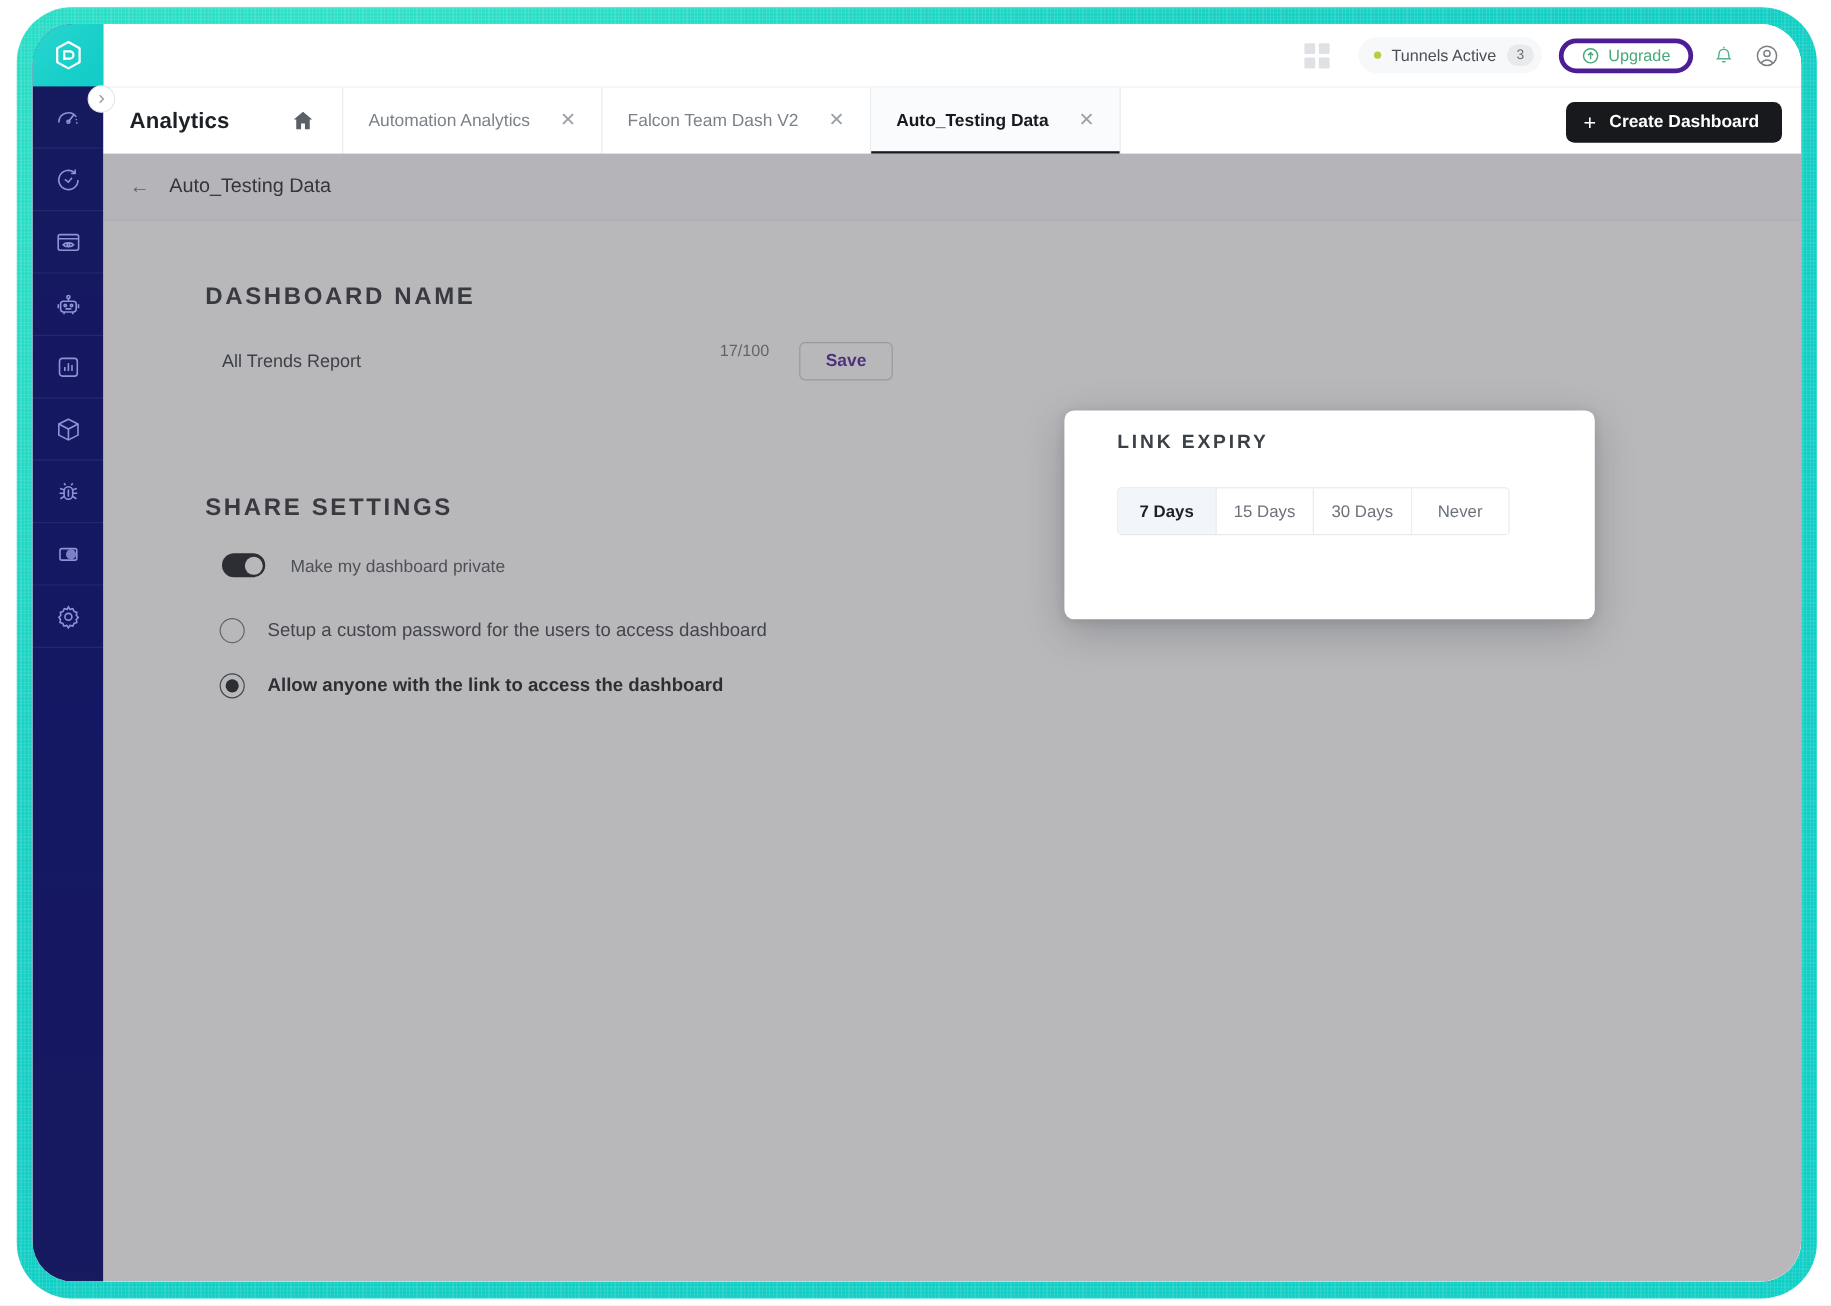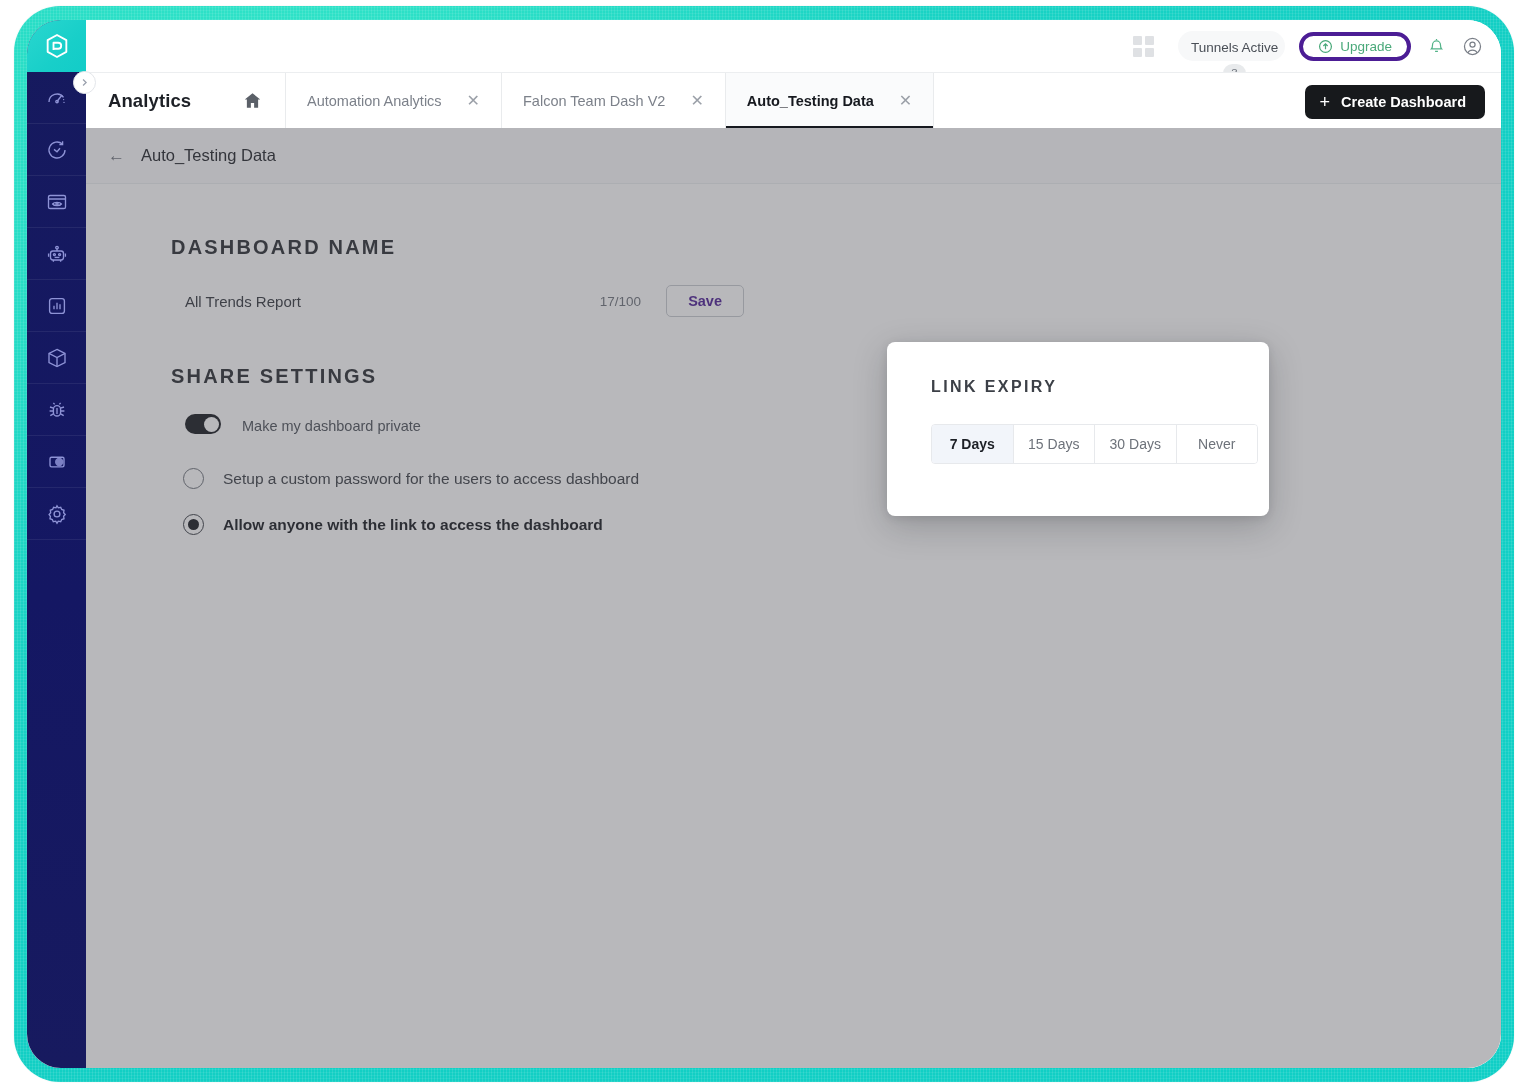--- a/index.html
+++ b/index.html
@@ -96,21 +96,20 @@
   #grid-icon i { background: #dfe1e4; border-radius: 1px; display: block; }
 
   #tunnels-pill {
     display: flex; align-items: center; gap: 9px;
     height: 30px; padding: 0 7px 0 13px;
     border-radius: 16px;
     background: #f7f8f9;
     font-size: 13.5px; color: #4a4f57;
     margin-right: 14px;
     cursor: pointer;
-    flex-direction: column;
   }
   #tunnels-dot { width: 6px; height: 6px; border-radius: 50%; background: #b8cc3e; }
   #tunnels-count {
     background: #e8eaec; color: #6b7079;
     border-radius: 10px; font-size: 11.5px;
     padding: 2px 8px; line-height: 1.3;
   }
 
   #upgrade-btn {
     display: flex; align-items: center; gap: 7px;
@@ -190,22 +189,22 @@
     background: #ffffff;
     padding: 52px 0 0 85px;
     z-index: 1;
   }
   .section-head {
     font-size: 20px; font-weight: bold;
     letter-spacing: 2.2px; color: #2a2d33;
     margin-bottom: 26px;
   }
   #name-row {
-    display: flex; align-items: center;
-    width: 573px; margin-bottom: 48px;
+    display: flex; 
+    width: 573px; margin-bottom: 95px;
   }
   #name-input {
     flex: 1; border: none; outline: none; background: transparent;
     font-size: 15px; color: #34383f;
     font-family: "Liberation Sans", sans-serif;
     padding: 6px 0 6px 14px;
   }
   #char-count { font-size: 13.5px; color: #6f747c; margin-right: 25px; }
   #save-btn {
     height: 32px; padding: 0 21px;
@@ -246,25 +245,25 @@
     left: 59px; top: 108px; right: 0; bottom: 0;
     background: rgba(78,78,84,0.40);
     z-index: 20;
     pointer-events: none;
   }
 
   
   #expiry-card {
     position: absolute;
     left: 860px; top: 322px;
-    width: 382px; height: 174px;
+    width: 442px; height: 174px;
     background: #ffffff;
     border-radius: 8px;
     box-shadow: 0 10px 34px rgba(20,22,28,0.22), 0 2px 8px rgba(20,22,28,0.10);
-    padding: 36px 44px 0 44px;
+    padding: 18px 44px 0 44px;
     z-index: 30;
   }
   #expiry-title {
     font-size: 16px; font-weight: bold;
     letter-spacing: 2.4px; color: #3c4047;
     margin-bottom: 28px;
   }
   #expiry-group { display: flex; border: 1px solid #e7e9ec; border-radius: 4px; overflow: hidden; width: 327px; }
   .expiry-opt {
     flex: 1; text-align: center;

